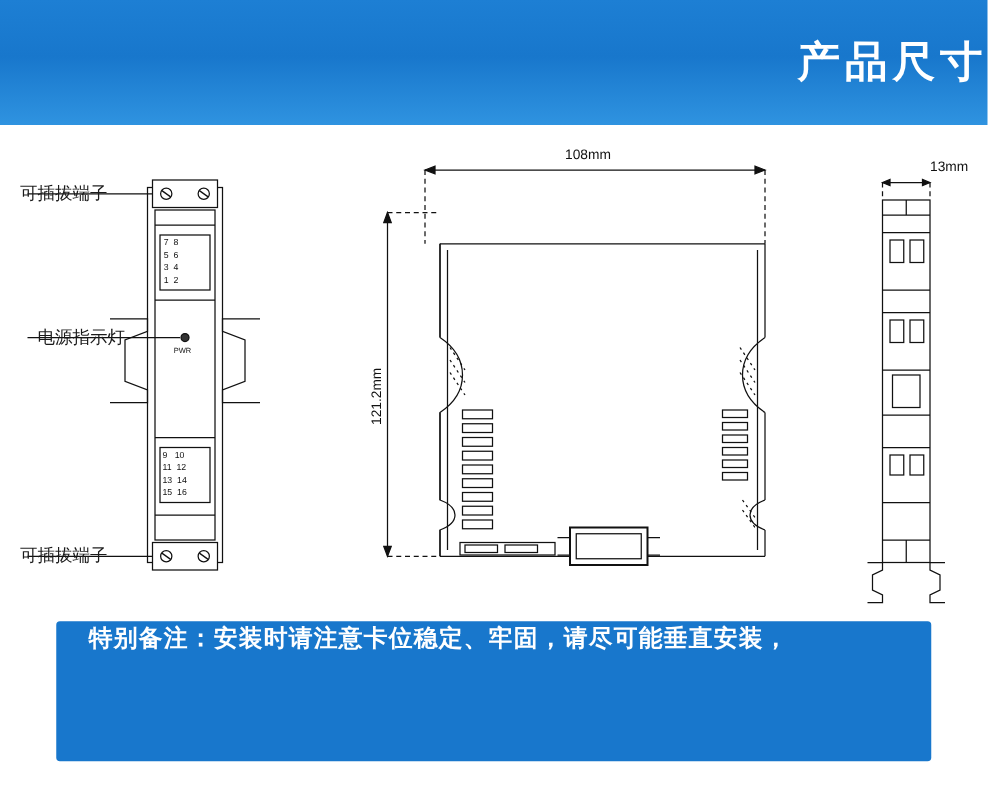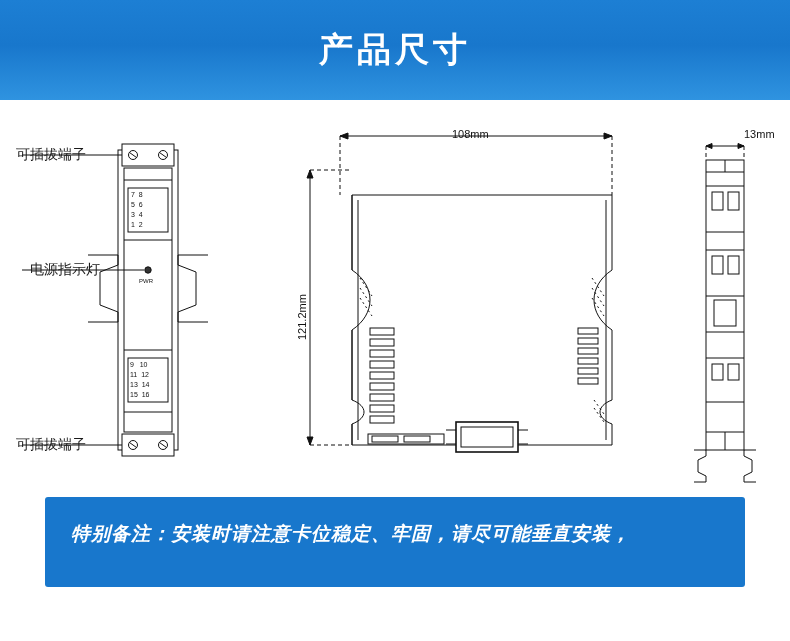--- a/index.html
+++ b/index.html
@@ -23,21 +23,21 @@
 
   
   .header {
     position: absolute;
     left: 0; top: 0;
     width: 790px;
     height: 100px;
     background: linear-gradient(to bottom, #1d7fd4 0%, #1877cc 45%, #2f93e0 100%);
     display: flex;
     align-items: center;
-    justify-content: center;
+    justify-content: flex-end;
   }
   .header-title {
     color: #ffffff;
     font-size: 34px;
     font-weight: bold;
     letter-spacing: 4px;
     font-family: "Liberation Sans", sans-serif;
   }
 
   
@@ -85,26 +85,25 @@
     color: #111111;
     font-family: "Liberation Sans", sans-serif;
   }
 
   
   .note {
     position: absolute;
     left: 45px;
     top: 497px;
     width: 700px;
-    height: 90px;
+    height: 112px;
     background: #1877cc;
     border-radius: 3px;
     box-sizing: border-box;
-    padding: 22px 26px 0 26px;
-    font-style: italic;
+    padding: 0 26px 0 26px;
   }
   .note-line {
     color: #ffffff;
     font-size: 19px;
     font-weight: bold;
     line-height: 30px;
     letter-spacing: 1px;
     font-family: "Liberation Sans", sans-serif;
   }
 </style>
@@ -302,21 +301,21 @@
     <div class="term-num" style="left:131px; top:110px;">3  4</div>
     <div class="term-num" style="left:131px; top:120px;">1  2</div>
 
     <div class="term-num" style="left:130px; top:260px;">9   10</div>
     <div class="term-num" style="left:130px; top:270px;">11  12</div>
     <div class="term-num" style="left:130px; top:280px;">13  14</div>
     <div class="term-num" style="left:130px; top:290px;">15  16</div>
 
     <div class="pwr-text" style="left:139px; top:178px;">PWR</div>
 
-    <div class="dim-label" style="left:452px; top:28px;text-align:right;">108mm</div>
+    <div class="dim-label" style="left:452px; top:18px;text-align:right;">108mm</div>
 
     <div class="dim-label vertical" style="left:296px; top:240px;">121.2mm</div>
 
     <div class="dim-label" style="left:744px; top:28px;">13mm</div>
   </div>
 
   <div class="note">
     <div class="note-line">特别备注：安装时请注意卡位稳定、牢固，请尽可能垂直安装，</div>
   </div>
 

